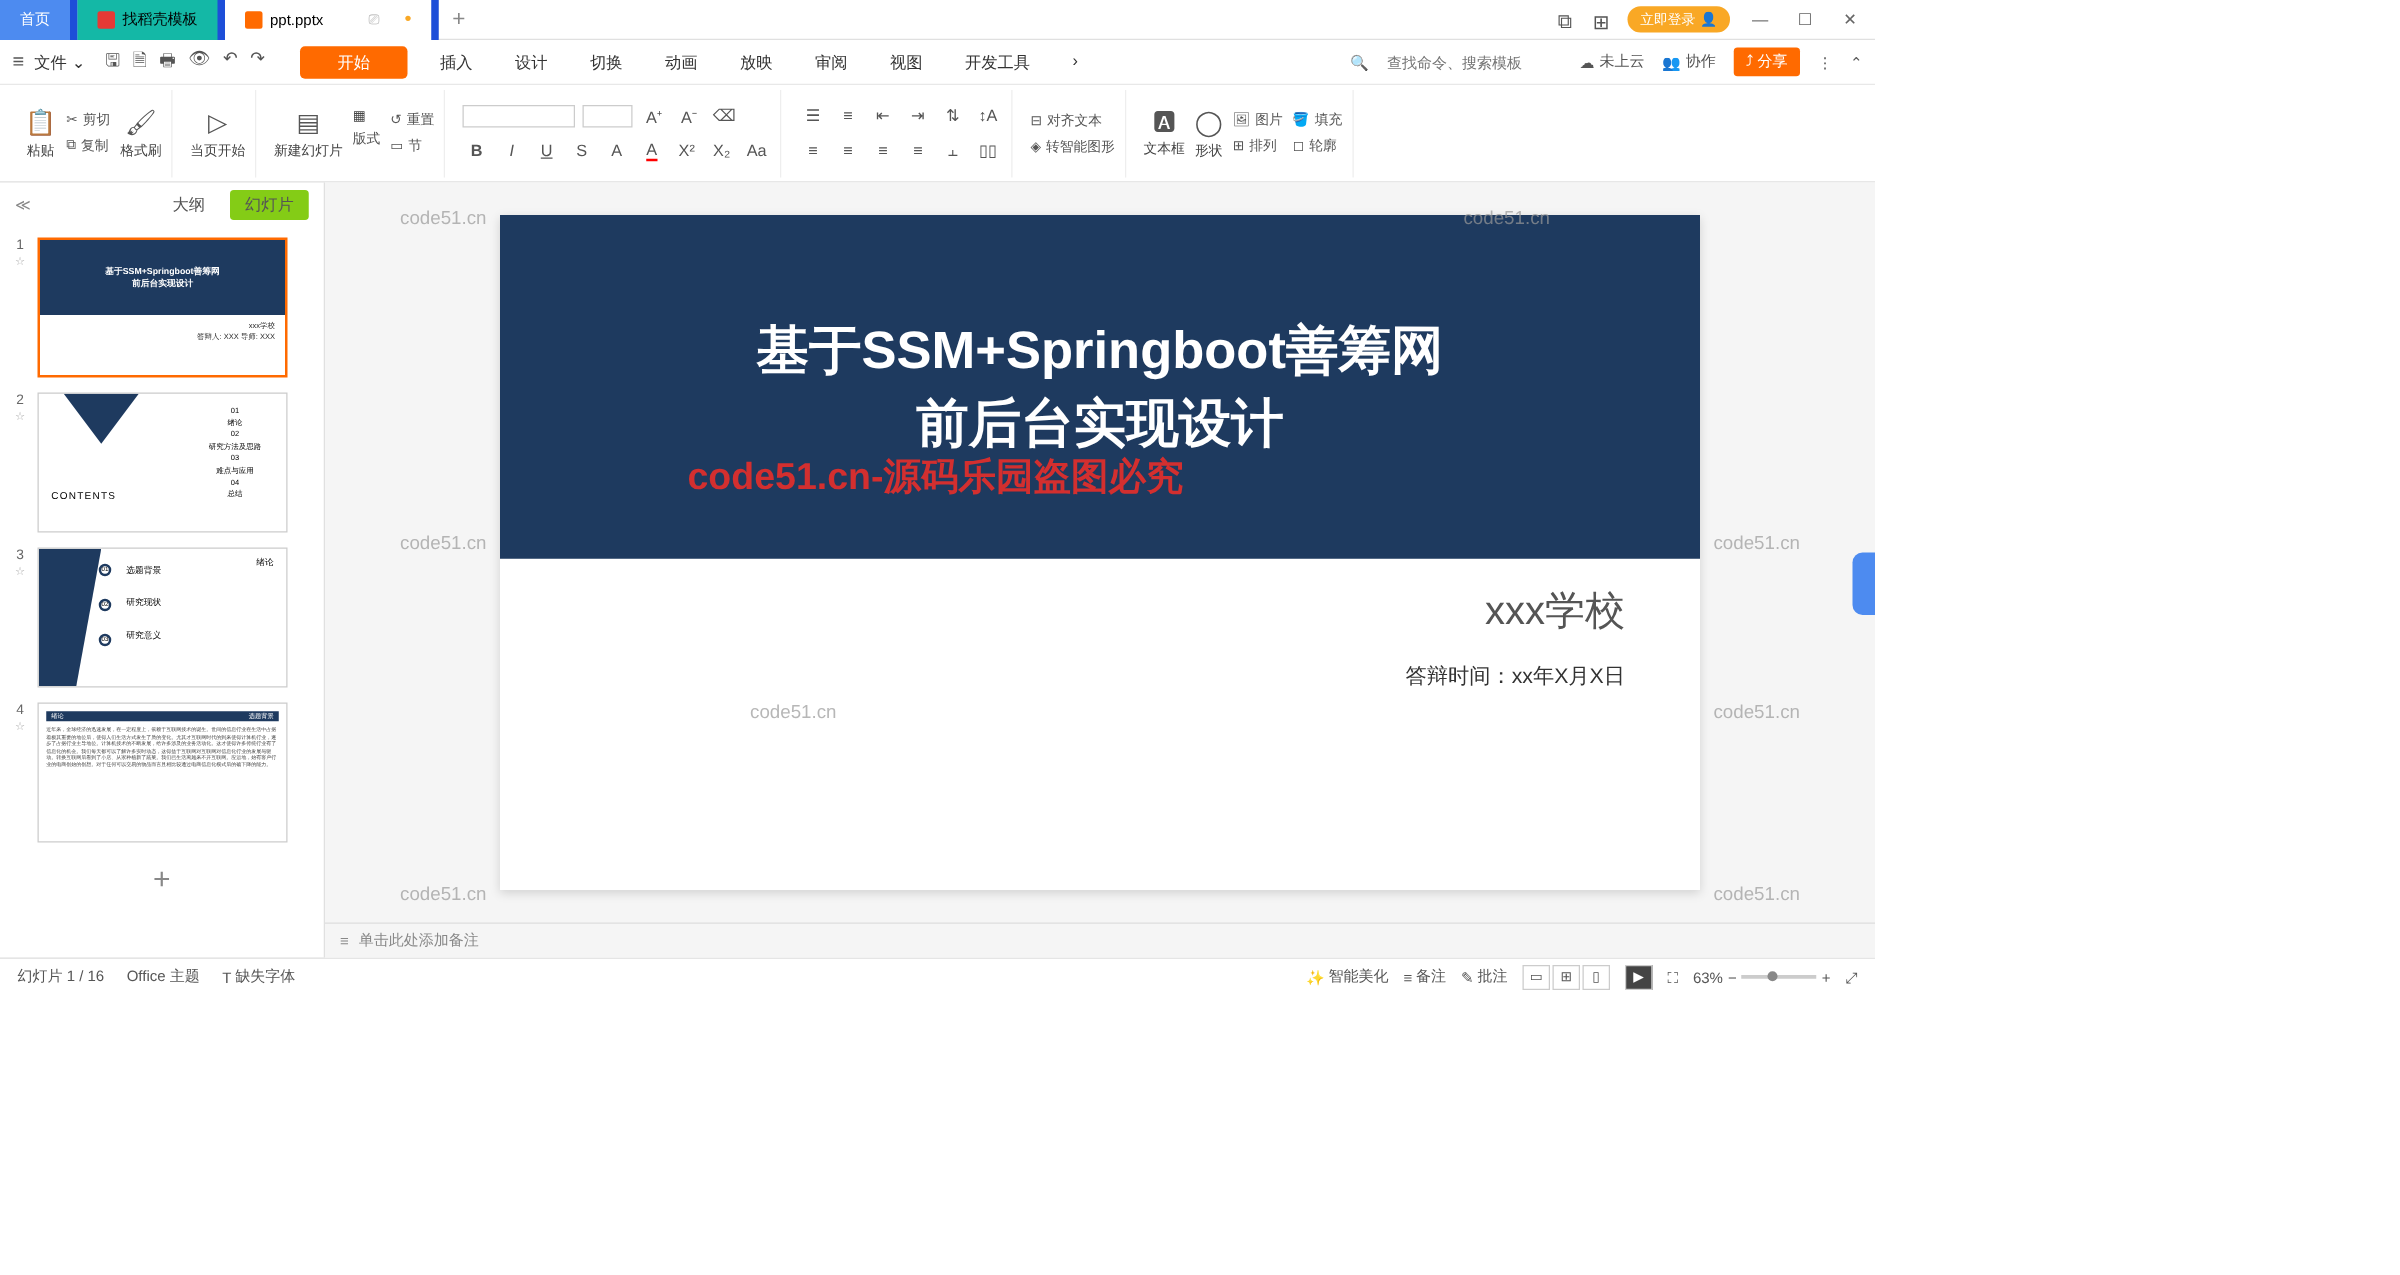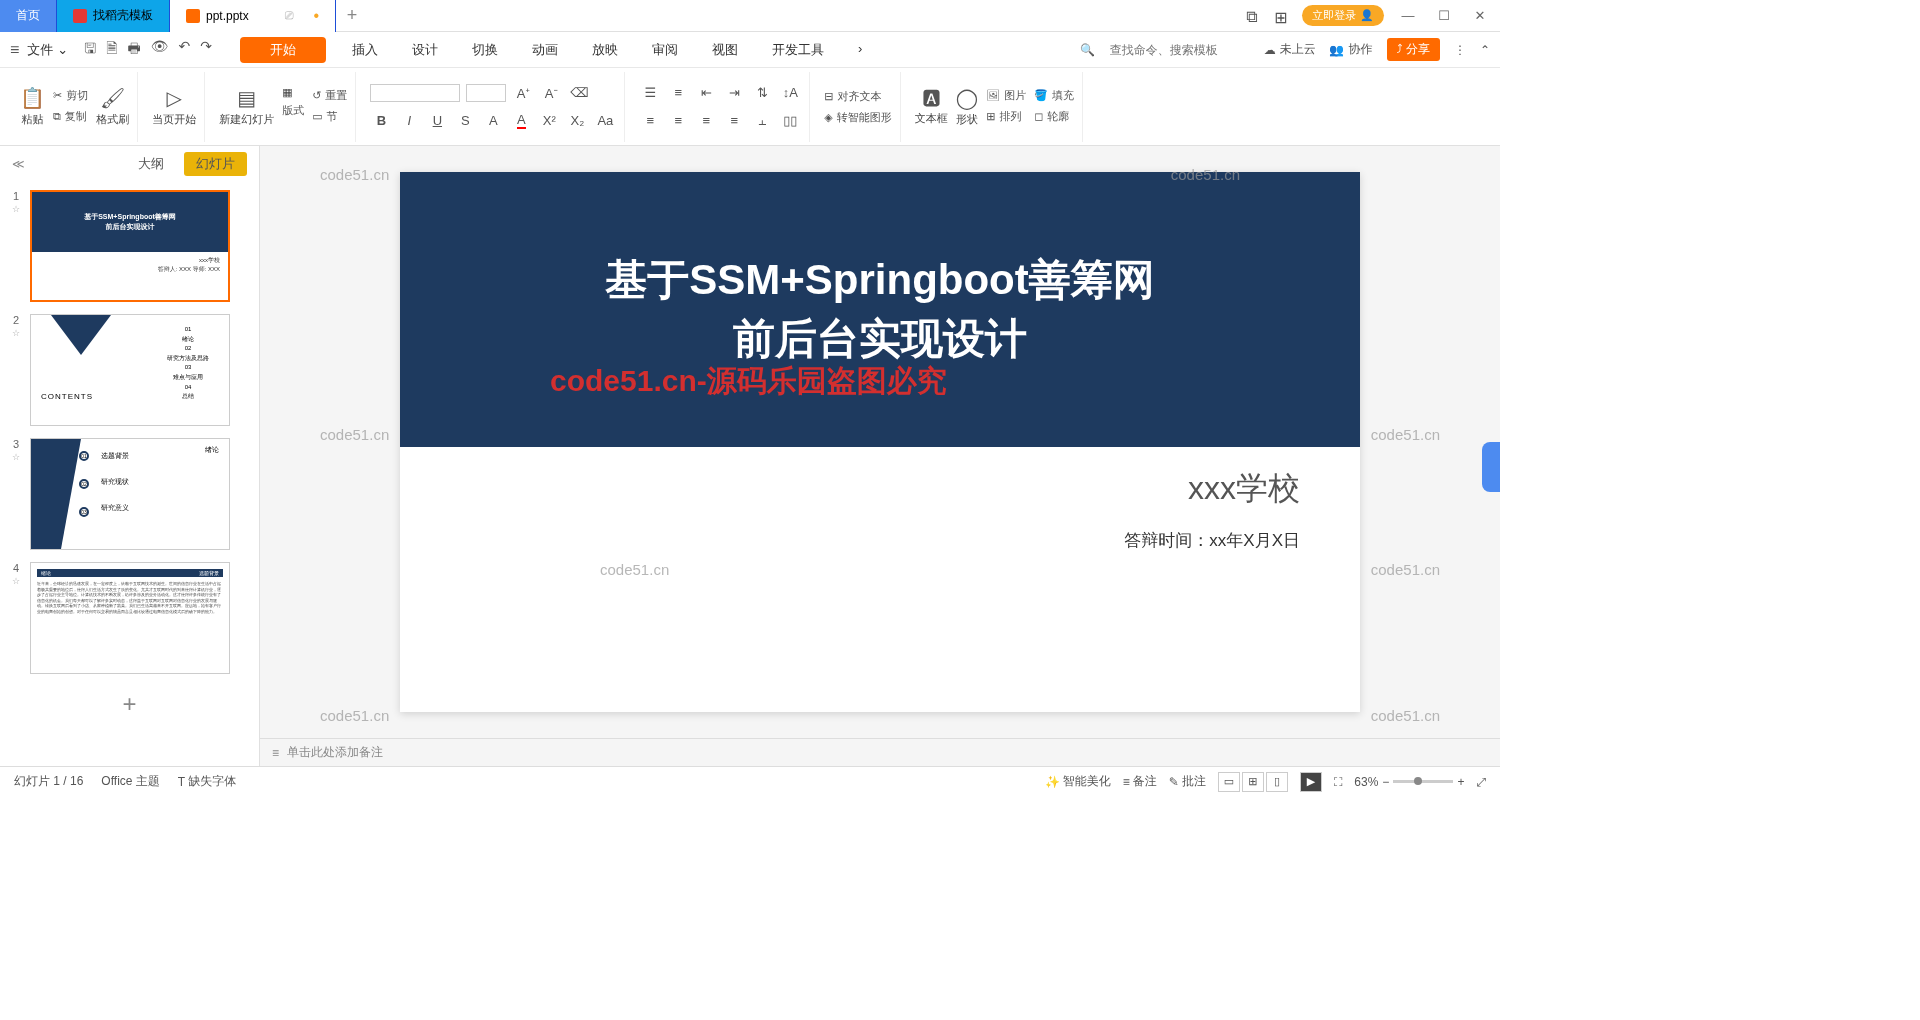--- a/index.html
+++ b/index.html
@@ -1,20 +1,20 @@
 <!DOCTYPE html>
 <html><head>
 <meta charset="utf-8">
 <style>
 *{margin:0;padding:0;box-sizing:border-box;font-family:"Microsoft YaHei",Arial,sans-serif}
 body{background:#fff;width:1500px;height:800px;overflow:hidden;position:relative}
 .titlebar{height:32px;background:#fff;display:flex;align-items:center;border-bottom:1px solid #e0e0e0}
-.tab{height:32px;padding:0 16px;display:flex;align-items:center;gap:6px;font-size:12px;cursor:pointer;border-right:1px solid #1d4ed8}
+.tab{height:32px;padding:0 16px;display:flex;align-items:center;gap:6px;font-size:12px;cursor:pointer;border-right:6px solid #1d4ed8}
 .tab.home{background:#4d8bf0;color:#fff}
-.tab.templ{background:#0ea5e9}
+.tab.templ{background:#14b8a6}
 .tab.active{background:#fff}
 .tab-icon{width:14px;height:14px;border-radius:2px}
 .tab-add{width:32px;text-align:center;font-size:18px;color:#888;cursor:pointer}
 .titlebar-right{margin-left:auto;display:flex;align-items:center;gap:12px;padding-right:8px}
 .tb-icon{width:16px;height:16px;color:#555;cursor:pointer}
 .login-btn{background:#f9a825;color:#fff;padding:3px 10px;border-radius:12px;font-size:11px;display:flex;align-items:center;gap:4px;cursor:pointer}
 .win-btn{width:24px;text-align:center;color:#666;cursor:pointer;font-size:13px}
 .menubar{height:36px;display:flex;align-items:center;padding:0 10px;gap:8px;border-bottom:1px solid #e8e8e8}
 .file-menu{display:flex;align-items:center;gap:4px;font-size:13px;cursor:pointer;color:#333}
 .qat{display:flex;gap:10px;margin-left:8px}
@@ -33,21 +33,21 @@
 .rib-small{display:flex;align-items:center;gap:4px;font-size:11px;color:#555;cursor:pointer;padding:2px 0}
 .rib-col{display:flex;flex-direction:column;gap:2px}
 .rib-row{display:flex;gap:6px;align-items:center}
 .font-sel{border:1px solid #ccc;font-size:11px;padding:2px 4px;width:90px}
 .size-sel{border:1px solid #ccc;font-size:11px;padding:2px 4px;width:40px}
 .fmt-btn{width:22px;height:22px;display:flex;align-items:center;justify-content:center;color:#555;cursor:pointer;font-size:13px}
 .workspace{display:flex;height:620px}
 .sidebar{width:260px;border-right:1px solid #e0e0e0;display:flex;flex-direction:column}
 .side-tabs{display:flex;gap:8px;padding:6px 12px;align-items:center}
 .side-tab{font-size:13px;padding:3px 12px;cursor:pointer;color:#555}
-.side-tab.active{background:#eab308;border-radius:3px}
+.side-tab.active{background:#84cc16;border-radius:3px}
 .collapse{font-size:12px;color:#888;cursor:pointer;margin-right:auto}
 .thumbs{flex:1;overflow-y:auto;padding:8px}
 .thumb-row{display:flex;gap:6px;margin-bottom:12px}
 .thumb-num{width:16px;font-size:11px;color:#666;display:flex;flex-direction:column;align-items:center;gap:2px}
 .star{font-size:9px;color:#aaa}
 .thumb{width:200px;height:112px;border:1px solid #ccc;background:#fff;cursor:pointer;position:relative;overflow:hidden}
 .thumb.sel{border:2px solid #ff6a00}
 .th1-top{height:56%;background:#1e3a5f;color:#fff;display:flex;flex-direction:column;align-items:center;justify-content:center;font-size:7px;font-weight:bold}
 .th1-bot{padding:4px 8px;font-size:6px;color:#333;text-align:right}
 .th2-tri{position:absolute;top:0;left:20px;width:0;height:0;border-left:30px solid transparent;border-right:30px solid transparent;border-top:40px solid #1e3a5f}

